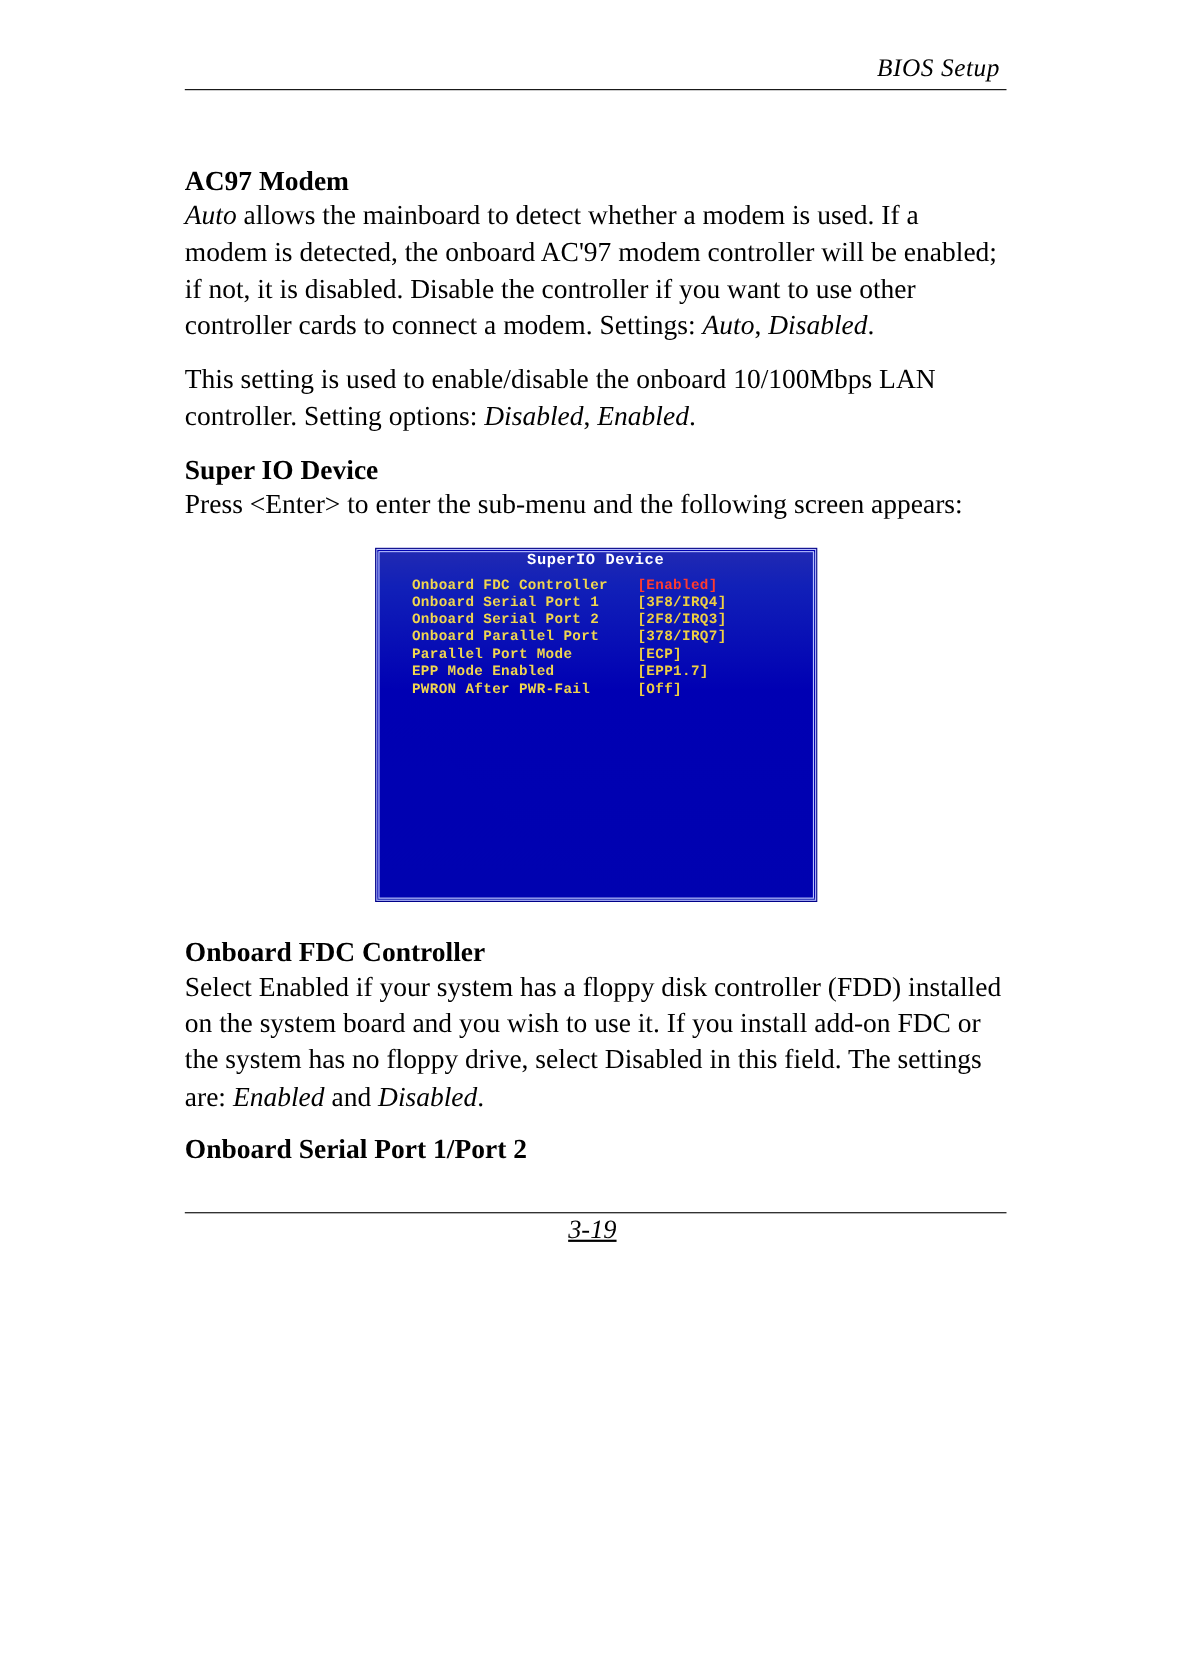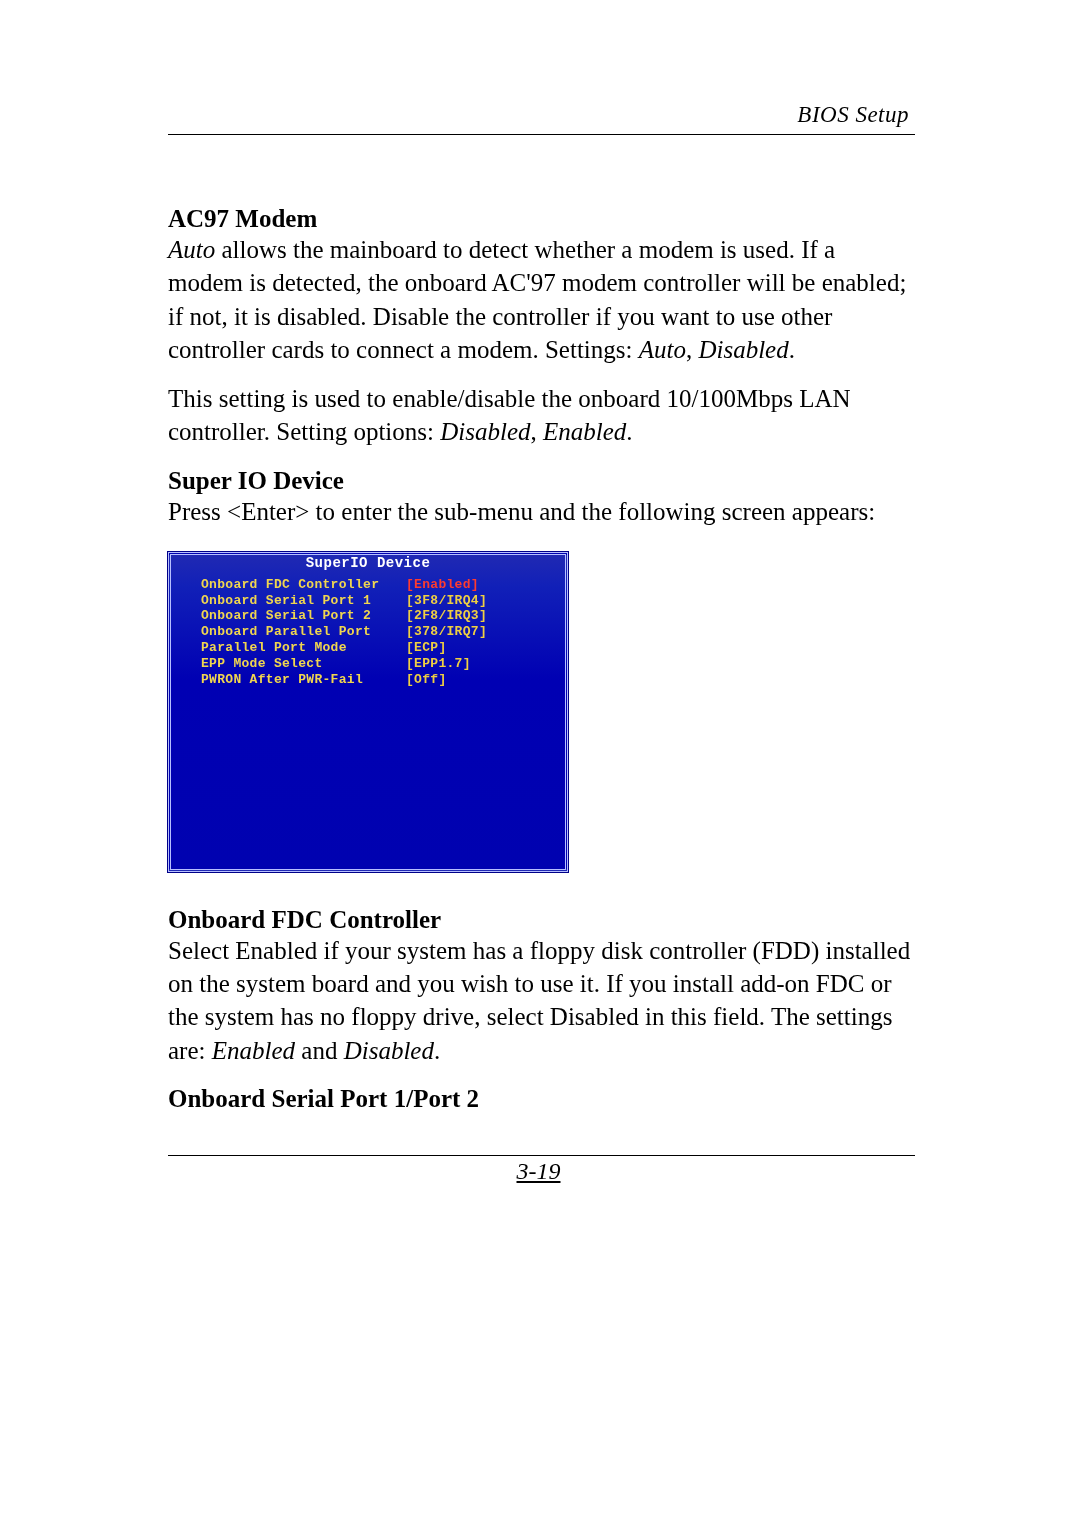--- a/index.html
+++ b/index.html
@@ -6,21 +6,21 @@
     margin: 0;
     padding: 0;
     background: #ffffff;
     width: 1080px;
     height: 1522px;
     font-family: "Times New Roman", Times, serif;
     color: #000;
     position: relative;
   }
   .page {
-    padding: 102px 165px 60px 168px;
+    padding: 49px 165px 60px 168px;
   }
   .running-head {
     text-align: right;
     font-style: italic;
     font-size: 23px;
     margin-bottom: 6px;
     padding-right: 6px;
     letter-spacing: 0.5px;
   }
   .rule {
@@ -38,20 +38,21 @@
     font-weight: bold;
   }
   .para {
     font-size: 25px;
     line-height: 1.33;
     margin-bottom: 16px;
   }
   .para .ital { font-style: italic; }
   .bios-wrap {
     display: flex;
+    justify-content: center;
     margin: 24px 0 34px 0;
   }
   .bios-box {
     width: 400px;
     height: 320px;
     background: #0012aa;
     background: linear-gradient(#2029b3, #1120b8 10%, #0000b3 40%, #0002b0);
     border: 3px double #b8c0ff;
     outline: 1px solid #000088;
     position: relative;
@@ -142,21 +143,21 @@
           </div>
           <div class="bios-row">
             <span class="bios-label">Onboard Parallel Port</span>
             <span class="bios-value">[378/IRQ7]</span>
           </div>
           <div class="bios-row">
             <span class="bios-label">Parallel Port Mode</span>
             <span class="bios-value">[ECP]</span>
           </div>
           <div class="bios-row">
-            <span class="bios-label">EPP Mode Select</span>
+            <span class="bios-label">EPP Mode Enabled</span>
             <span class="bios-value">[EPP1.7]</span>
           </div>
           <div class="bios-row">
             <span class="bios-label">PWRON After PWR-Fail</span>
             <span class="bios-value">[Off]</span>
           </div>
         </div>
     </div>
   </div>
 

